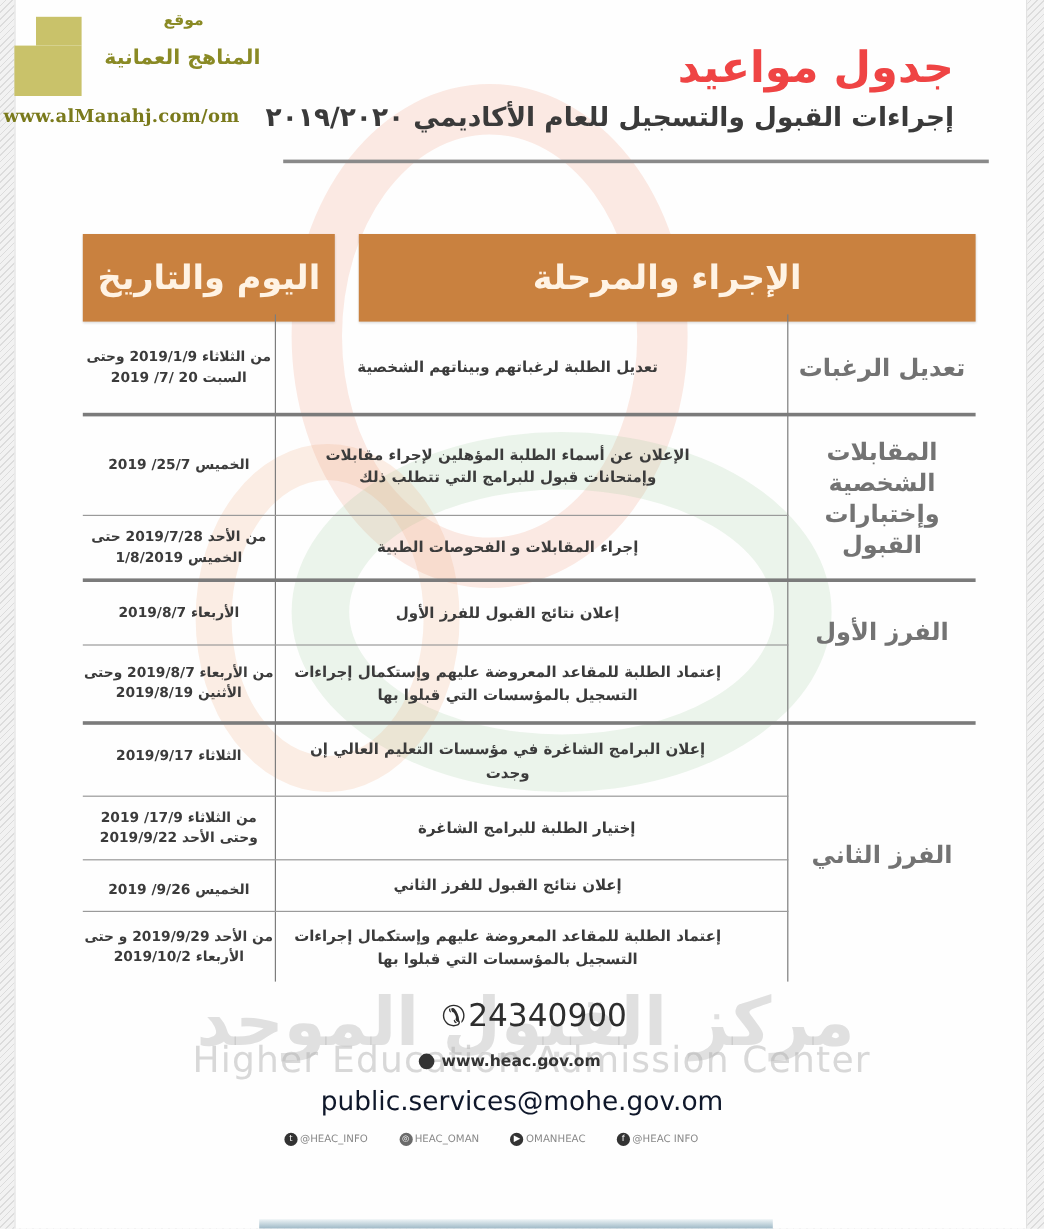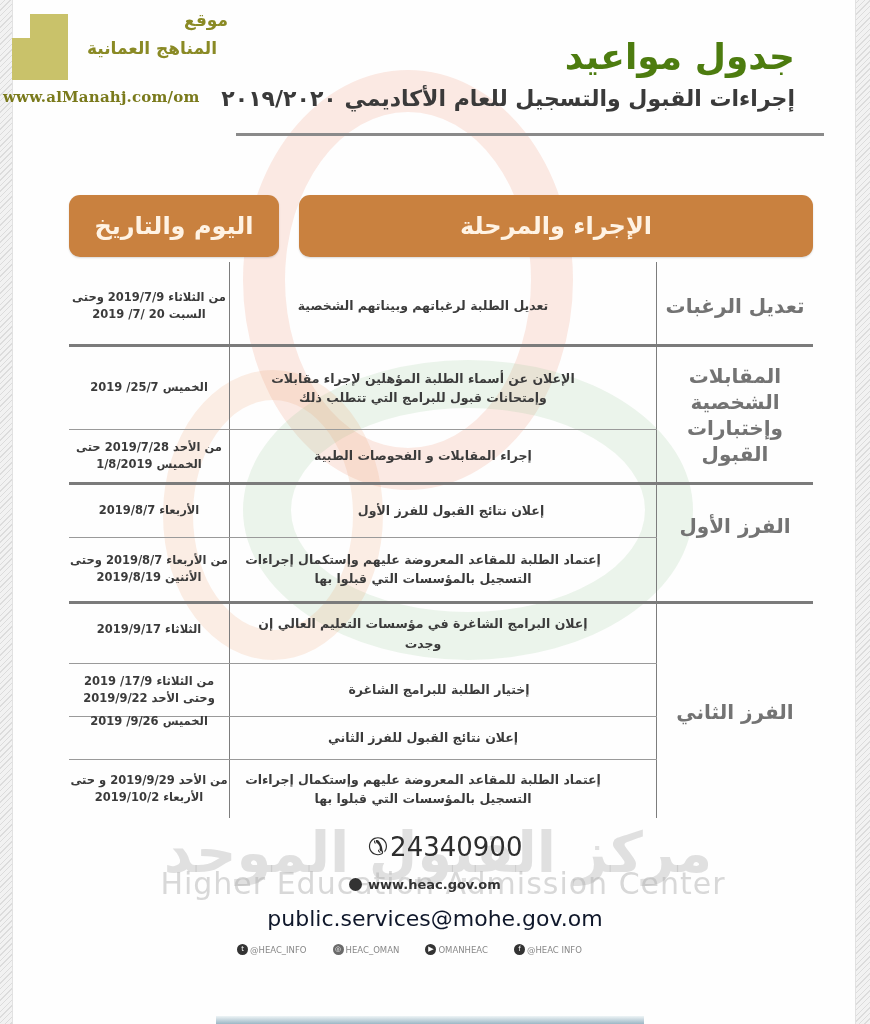--- a/index.html
+++ b/index.html
@@ -33,50 +33,49 @@
   }
 
   
   .logo-block { position: absolute; left: 0; top: 0; width: 240px; height: 120px; }
   .logo-shape {
     position: absolute; background: #c9c26a;
   }
   .logo-s1 { left: 30px; top: 14px; width: 38px; height: 24px; }
   .logo-s2 { left: 12px; top: 38px; width: 56px; height: 42px; }
   .logo-title1 {
-    position: absolute; left: 78px; top: 10px; width: 150px; text-align: right;
-    font-size: 17px; font-weight: bold; color: #8a8a25; direction: rtl;
+    position: absolute; left: 78px; top: 10px; width: 150px; text-align: center;
+    font-size: 13px; font-weight: bold; color: #8a8a25; direction: rtl;
   }
   .logo-title2 {
     position: absolute; left: 72px; top: 38px; width: 160px; text-align: center;
     font-size: 17px; font-weight: bold; color: #8a8a25; direction: rtl;
   }
   .logo-url {
     position: absolute; left: 3px; top: 88px; font-size: 15px; font-weight: bold;
     color: #7a7a1c; font-family: "DejaVu Serif", serif; letter-spacing: 0.2px;
   }
 
   
   .title-main {
     position: absolute; right: 60px; top: 36px; font-size: 36px; font-weight: bold;
-    color: #4d7c0f; direction: rtl; text-align: right;
+    color: #ef4444; direction: rtl; text-align: right;
   }
   .title-sub {
     position: absolute; right: 60px; top: 86px; font-size: 22px; font-weight: bold;
     color: #3a3a3a; direction: rtl; white-space: nowrap;
   }
   .title-rule { position: absolute; left: 223px; top: 133px; width: 588px; height: 3px; background: #8a8a8a; }
 
   
   .hdr {
-    position: absolute; top: 195px; height: 62px; background: #c9813f;
-    color: #fff3e4; font-weight: bold; font-size: 24px; display: flex;
+    position: absolute; top: 195px; height: 73px; background: #c9813f;
+    color: #fff3e4; font-weight: bold; font-size: 28px; display: flex;
     align-items: center; justify-content: center; direction: rtl;
     box-shadow: 0 1px 2px rgba(0,0,0,0.15);
-    border-radius: 11px;
   }
   .hdr-date { left: 56px; width: 210px; }
   .hdr-proc { left: 286px; width: 514px; }
   .vline { position: absolute; width: 1px; background: #7d7d7d; }
   .group-rule { position: absolute; left: 56px; width: 744px; height: 3px; background: #7b7b7b; }
   .row-rule { position: absolute; left: 56px; width: 588px; height: 1px; background: #9a9a9a; }
 
   .cell {
     position: absolute; display: flex; align-items: center; justify-content: center;
     text-align: center; direction: rtl; color: #3b3b3b; font-weight: bold;
@@ -133,48 +132,48 @@
   <div class="title-rule"></div>
 
   <div class="hdr hdr-date">اليوم والتاريخ</div>
   <div class="hdr hdr-proc">الإجراء والمرحلة</div>
 
   <div class="vline" style="left:216px; top:262px; height:556px;"></div>
   <div class="vline" style="left:643px; top:262px; height:556px;"></div>
 
   <div class="cell cell-phase" style="top:266px; height:80px;">تعديل الرغبات</div>
   <div class="cell cell-proc" style="top:266px; height:80px;">تعديل الطلبة لرغباتهم وبيناتهم الشخصية</div>
-  <div class="cell cell-date" style="top:266px; height:80px;">من الثلاثاء 2019/7/9 وحتى السبت 20 /7/ 2019</div>
+  <div class="cell cell-date" style="top:266px; height:80px;">من الثلاثاء 2019/1/9 وحتى السبت 20 /7/ 2019</div>
   <div class="group-rule" style="top:344px;"></div>
 
   <div class="cell cell-phase" style="top:348px; height:134px;">المقابلات الشخصية وإختبارات القبول</div>
   <div class="cell cell-proc" style="top:348px; height:80px;">الإعلان عن أسماء الطلبة المؤهلين لإجراء مقابلات وإمتحانات قبول للبرامج التي تتطلب ذلك</div>
   <div class="cell cell-date" style="top:348px; height:80px;">الخميس 25/7/ 2019</div>
   <div class="row-rule" style="top:429px;"></div>
   <div class="cell cell-proc" style="top:430px; height:52px;">إجراء المقابلات و الفحوصات الطبية</div>
   <div class="cell cell-date" style="top:430px; height:52px;">من الأحد 2019/7/28 حتى الخميس 1/8/2019</div>
   <div class="group-rule" style="top:482px;"></div>
 
   <div class="cell cell-phase" style="top:486px; height:80px;">الفرز الأول</div>
-  <div class="cell cell-proc" style="top:486px; height:50px;margin-left:28px;">إعلان نتائج القبول للفرز الأول</div>
+  <div class="cell cell-proc" style="top:486px; height:50px;">إعلان نتائج القبول للفرز الأول</div>
   <div class="cell cell-date" style="top:486px; height:50px;">الأربعاء 2019/8/7</div>
   <div class="row-rule" style="top:537px;"></div>
   <div class="cell cell-proc" style="top:538px; height:62px;">إعتماد الطلبة للمقاعد المعروضة عليهم وإستكمال إجراءات التسجيل بالمؤسسات التي قبلوا بها</div>
   <div class="cell cell-date" style="top:538px; height:62px;">من الأربعاء 2019/8/7 وحتى الأثنين 2019/8/19</div>
   <div class="group-rule" style="top:601px;"></div>
 
   <div class="cell cell-phase" style="top:605px; height:214px;">الفرز الثاني</div>
   <div class="cell cell-proc" style="top:605px; height:57px;">إعلان البرامج الشاغرة في مؤسسات التعليم العالي إن وجدت</div>
   <div class="cell cell-date" style="top:605px; height:50px;">الثلاثاء 2019/9/17</div>
   <div class="row-rule" style="top:663px;"></div>
   <div class="cell cell-proc" style="top:664px; height:52px;margin-left:16px;">إختيار الطلبة للبرامج الشاغرة</div>
   <div class="cell cell-date" style="top:664px; height:52px;">من الثلاثاء 17/9/ 2019 وحتى الأحد 2019/9/22</div>
   <div class="row-rule" style="top:716px;"></div>
   <div class="cell cell-proc" style="top:717px; height:42px;">إعلان نتائج القبول للفرز الثاني</div>
-  <div class="cell cell-date" style="top:701px; height:42px;">الخميس 9/26/ 2019</div>
+  <div class="cell cell-date" style="top:721px; height:42px;">الخميس 9/26/ 2019</div>
   <div class="row-rule" style="top:759px;"></div>
   <div class="cell cell-proc" style="top:760px; height:58px;">إعتماد الطلبة للمقاعد المعروضة عليهم وإستكمال إجراءات التسجيل بالمؤسسات التي قبلوا بها</div>
   <div class="cell cell-date" style="top:760px; height:58px;">من الأحد 2019/9/29 و حتى الأربعاء 2019/10/2</div>
 
   <div class="phone">
     <span class="phone-icon">✆</span>
     <span>24340900</span>
   </div>
   <div class="web">
     <span class="globe-icon"></span>

